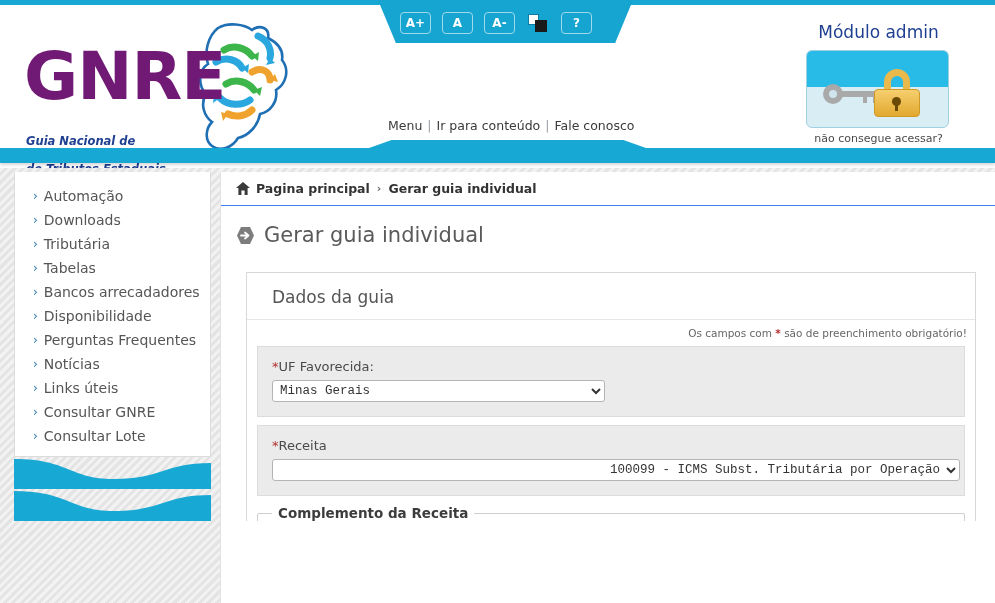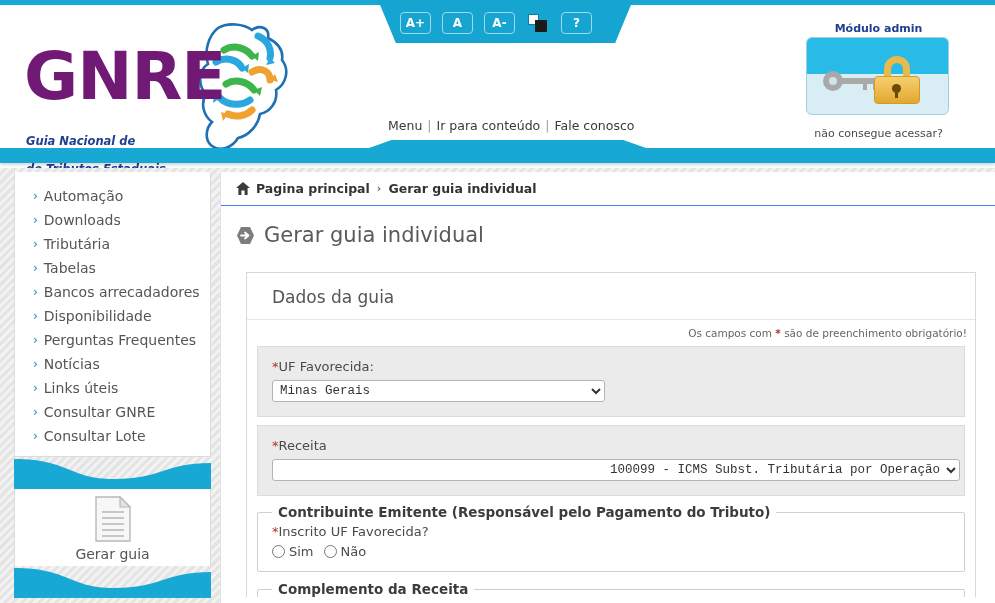--- a/index.html
+++ b/index.html
@@ -117,22 +117,22 @@
     background: #17a8d4;
     clip-path: polygon(12% 0, 88% 0, 100% 100%, 0 100%);
   }
 
   
   .admin-block {
     position: absolute; left: 806px; top: 22px;
     width: 145px; text-align: center;
   }
   .admin-title {
-    font-size: 11px; font-weight: bold; color: #1f3f91;
-    margin-bottom: 2px;
+    font-size: 17px; font-weight: normal; color: #1f3f91;
+    margin-bottom: 8px;
   }
   .admin-card {
     width: 143px; height: 78px;
     border: 1px solid #9fd0e2;
     border-radius: 6px;
     background: linear-gradient(to bottom, #29bbe8 0%, #29bbe8 47%, #d9edf5 47%, #d9edf5 100%);
     position: relative; overflow: hidden;
     cursor: pointer;
   }
   .key-shape {
@@ -173,21 +173,21 @@
   .lock-keyhole {
     position: absolute; left: 19px; top: 28px;
     width: 9px; height: 9px; border-radius: 50%;
     background: #6b4a06;
   }
   .lock-keyhole:after {
     content: ""; position: absolute; left: 3px; top: 7px;
     width: 3px; height: 7px; background: #6b4a06;
   }
   .admin-help {
-    margin-top: 12px;
+    margin-top: 4px;
     font-size: 11px; color: #4a4a4a;
     cursor: pointer;
   }
 
   
   .sidebar {
     position: absolute; left: 14px; top: 172px;
     width: 197px;
   }
   .side-box {
@@ -451,34 +451,20 @@
           <span class="side-chev">›</span>
           <span>Consultar Lote</span>
         </div>
       </div>
     </div>
 
     <svg class="wave" viewBox="0 0 197 32" preserveAspectRatio="none">
       <path d="M0,2 C55,2 55,22 100,22 C148,22 150,6 197,6 L197,32 L0,32 Z" fill="#17a8d4"></path>
     </svg>
 
-    <div class="guia-box">
-      <svg class="guia-icon" width="42" height="48" viewBox="0 0 42 48">
-        <path d="M4,2 L28,2 L38,12 L38,46 L4,46 Z" fill="#f7f7f7" stroke="#b9b9b9" stroke-width="1.4"></path>
-        <path d="M28,2 L28,12 L38,12 Z" fill="#e2e2e2" stroke="#b9b9b9" stroke-width="1.2"></path>
-        <g stroke="#b9b9b9" stroke-width="1.6">
-          <line x1="10" y1="17" x2="32" y2="17"></line>
-          <line x1="10" y1="23" x2="32" y2="23"></line>
-          <line x1="10" y1="29" x2="32" y2="29"></line>
-          <line x1="10" y1="35" x2="32" y2="35"></line>
-          <line x1="10" y1="41" x2="32" y2="41"></line>
-        </g>
-      </svg>
-      <div class="guia-label">Gerar guia</div>
-    </div>
 
     <svg class="wave" viewBox="0 0 197 32" preserveAspectRatio="none">
       <path d="M0,2 C55,2 55,22 100,22 C148,22 150,6 197,6 L197,32 L0,32 Z" fill="#17a8d4"></path>
     </svg>
   </div>
 
   <div class="main">
 
     <div class="breadcrumb">
       <span class="bc-home">
@@ -519,32 +505,20 @@
 
       <div class="fieldrow">
         <div class="flabel">
           <span class="star">*</span><span>Receita</span>
         </div>
         <select class="fsel sel-receita">
           <option>100099 - ICMS Subst. Tributária por Operação</option>
         </select>
       </div>
 
-      <fieldset class="fset">
-        <legend>Contribuinte Emitente (Responsável pelo Pagamento do Tributo)</legend>
-        <div class="flabel">
-          <span class="star">*</span><span>Inscrito UF Favorecida?</span>
-        </div>
-        <div class="radio-line">
-          <input type="radio" name="inscrito" id="r-sim" style="">
-          <label for="r-sim">Sim</label>
-          <input type="radio" name="inscrito" id="r-nao" style="">
-          <label for="r-nao">Não</label>
-        </div>
-      </fieldset>
 
       <div class="fset-clipped">
         <fieldset>
           <legend>Complemento da Receita</legend>
         </fieldset>
       </div>
     </div>
   </div>
 </div>
 

